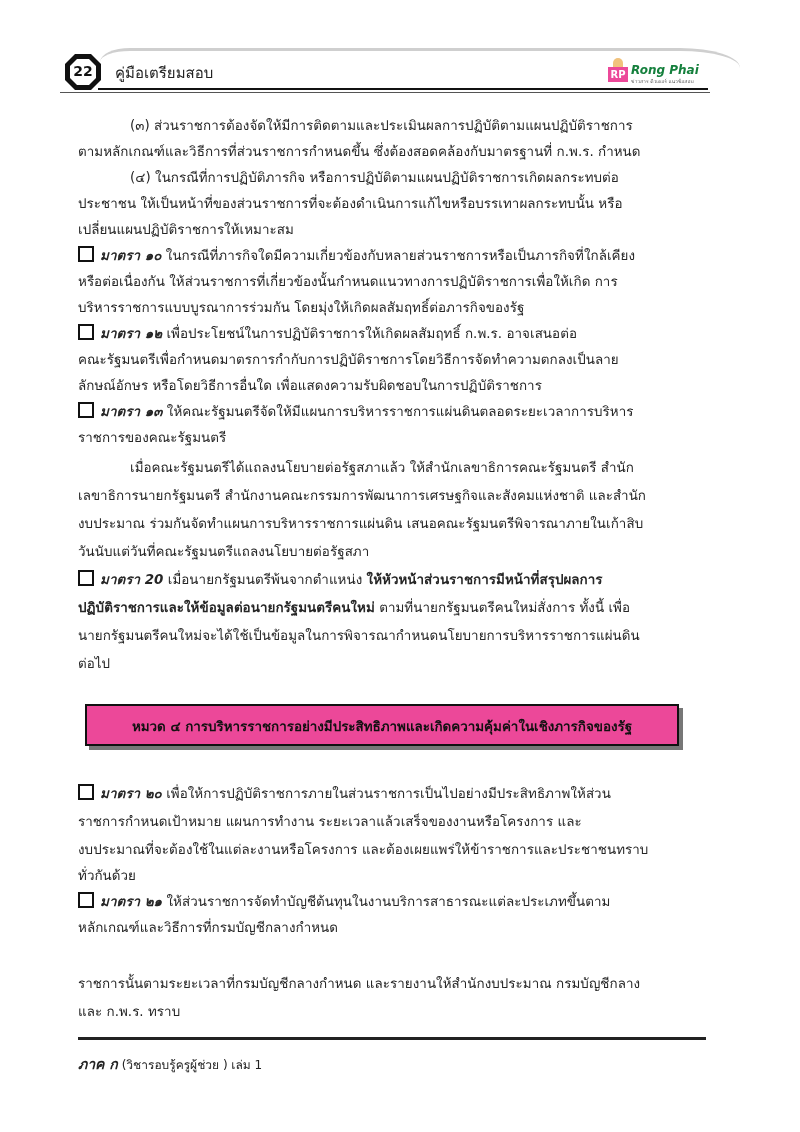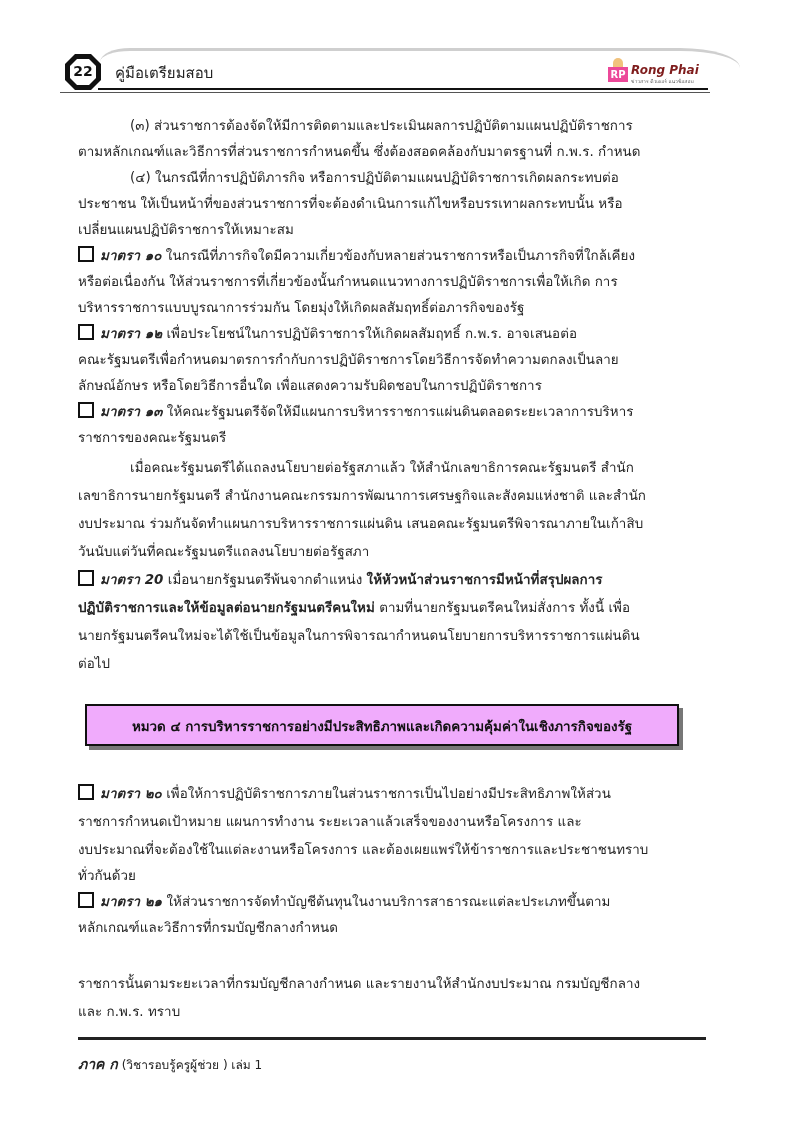--- a/index.html
+++ b/index.html
@@ -12,36 +12,36 @@
   .hdr-title { position: absolute; left: 115px; top: 61px; font-size: 15px; color: #222; }
   .hdr-arc { position: absolute; left: 100px; top: 48px; width: 640px; height: 40px;
              border-top: 3px solid #cfcfcf; border-top-left-radius: 30px 14px;
              border-top-right-radius: 60px 20px; }
   .hdr-rule { position: absolute; left: 98px; top: 88px; width: 610px; height: 2px; background: #111; }
   .hdr-rule2 { position: absolute; left: 60px; top: 92px; width: 650px; height: 1px; background: #555; }
   .logo { position: absolute; left: 608px; top: 58px; width: 100px; height: 28px; }
   .logo-box { position: absolute; left: 0; top: 9px; width: 20px; height: 15px; background: #ec4899;
               color: #fff; font-size: 10px; font-weight: bold; line-height: 15px; text-align: center; }
   .logo-text { position: absolute; left: 23px; top: 5px; font-size: 12px; font-style: italic;
-               font-weight: bold; color: #7f1d1d; }
+               font-weight: bold; color: #15803d; }
   .logo-sub { position: absolute; left: 23px; top: 19px; font-size: 5px; color: #555; }
   .logo-fig { position: absolute; left: 5px; top: 0px; width: 10px; height: 9px; background: #f1c27d; border-radius: 5px 5px 0 0; }
 
   
   .ln { position: absolute; left: 78px; font-size: 13.4px; line-height: 20px; white-space: nowrap;
         color: #262626; letter-spacing: 0.05px; }
   .ind { left: 130px; }
   .box { display: inline-block; width: 12px; height: 12px; border: 2.5px solid #111;
          vertical-align: -2px; margin-right: 6px; }
   .sec { font-style: italic; font-weight: bold; }
   .b { font-weight: bold; }
 
   
   .chap { position: absolute; left: 85px; top: 704px; width: 590px; height: 38px;
-          border: 2px solid #111; background: #f0abfc; box-shadow: 4px 4px 0 #777; }
+          border: 2px solid #111; background: #ec4899; box-shadow: 4px 4px 0 #777; }
   .chap-text { position: absolute; left: 0; right: 0; top: 10px; text-align: center;
                font-size: 13.4px; font-weight: bold; color: #111; }
 
   
   .ftr-rule { position: absolute; left: 78px; top: 1037px; width: 628px; height: 3px; background: #222; }
   .ftr-text { position: absolute; left: 78px; top: 1053px; font-size: 12px; color: #222; }
   .ftr-big { font-size: 14px; font-style: italic; font-weight: bold; margin-top: 48px; }
 </style>
 </head>
 <body>

